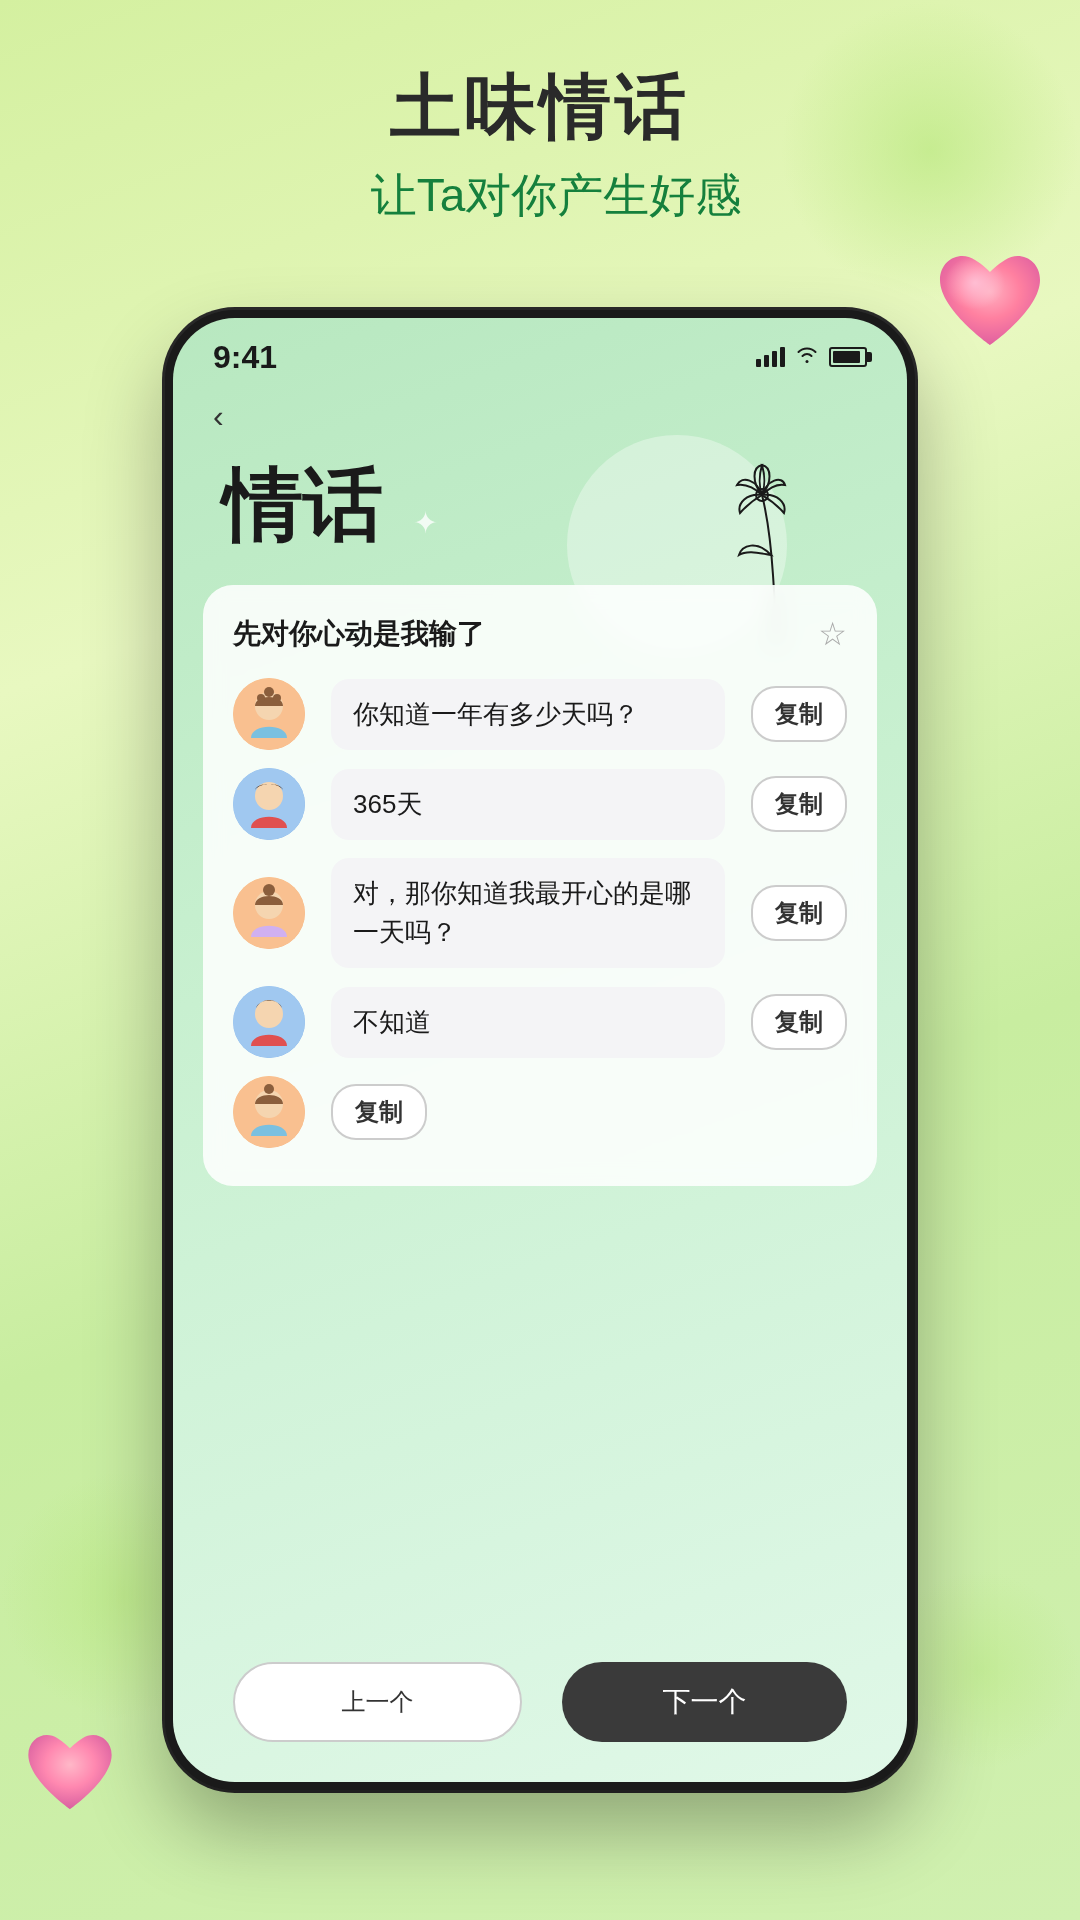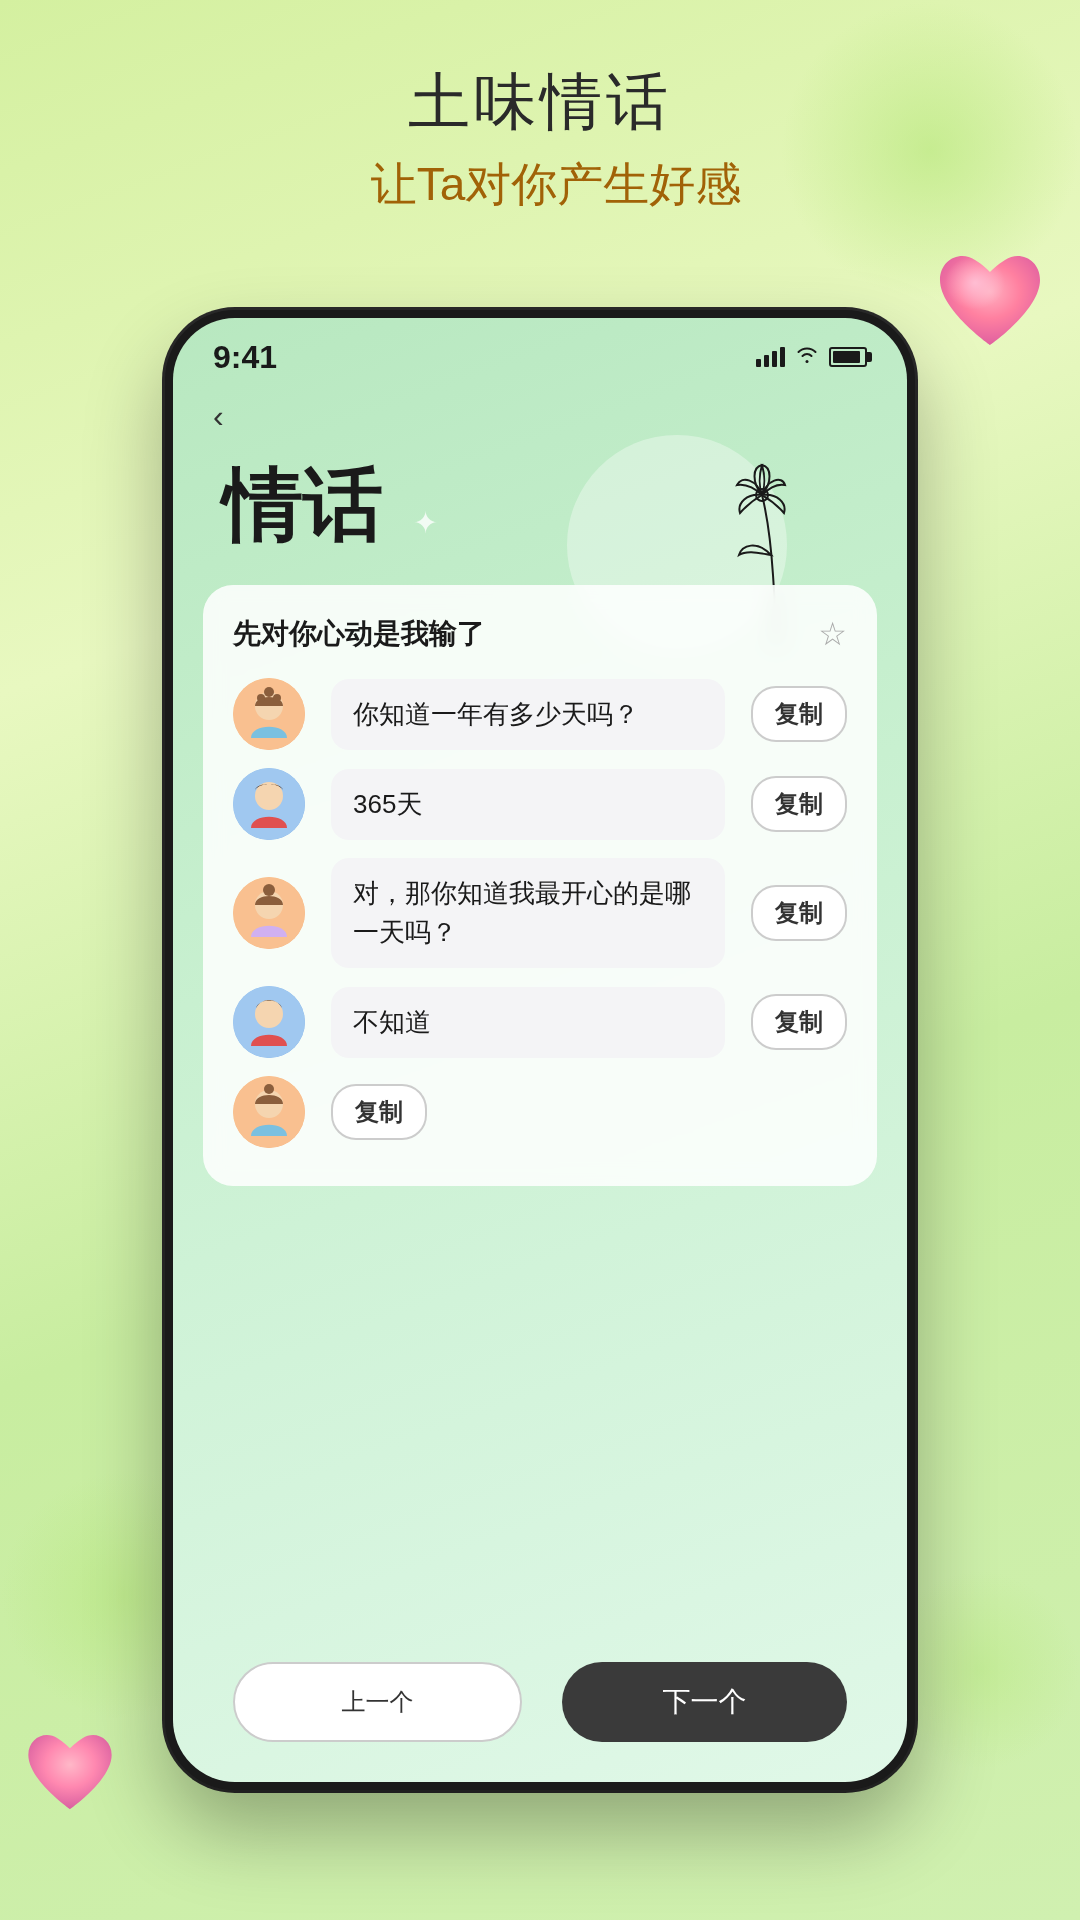--- a/index.html
+++ b/index.html
@@ -47,31 +47,31 @@
     .page-header {
       position: absolute;
       top: 60px;
       left: 0;
       right: 0;
       text-align: center;
       z-index: 10;
     }
 
     .page-title-main {
-      font-size: 62px;
-      font-weight: 400;
+      font-size: 71px;
+      font-weight: 700;
       color: #2a2a2a;
       letter-spacing: 4px;
       display: block;
     }
 
     .page-title-sub {
       font-size: 46px;
       font-weight: 500;
-      color: #a16207;
+      color: #15803d;
       margin-top: 10px;
       display: block;
       padding-left: 32px;
     }
 
     
     .heart-top-right {
       position: absolute;
       top: 250px;
       right: 30px;

